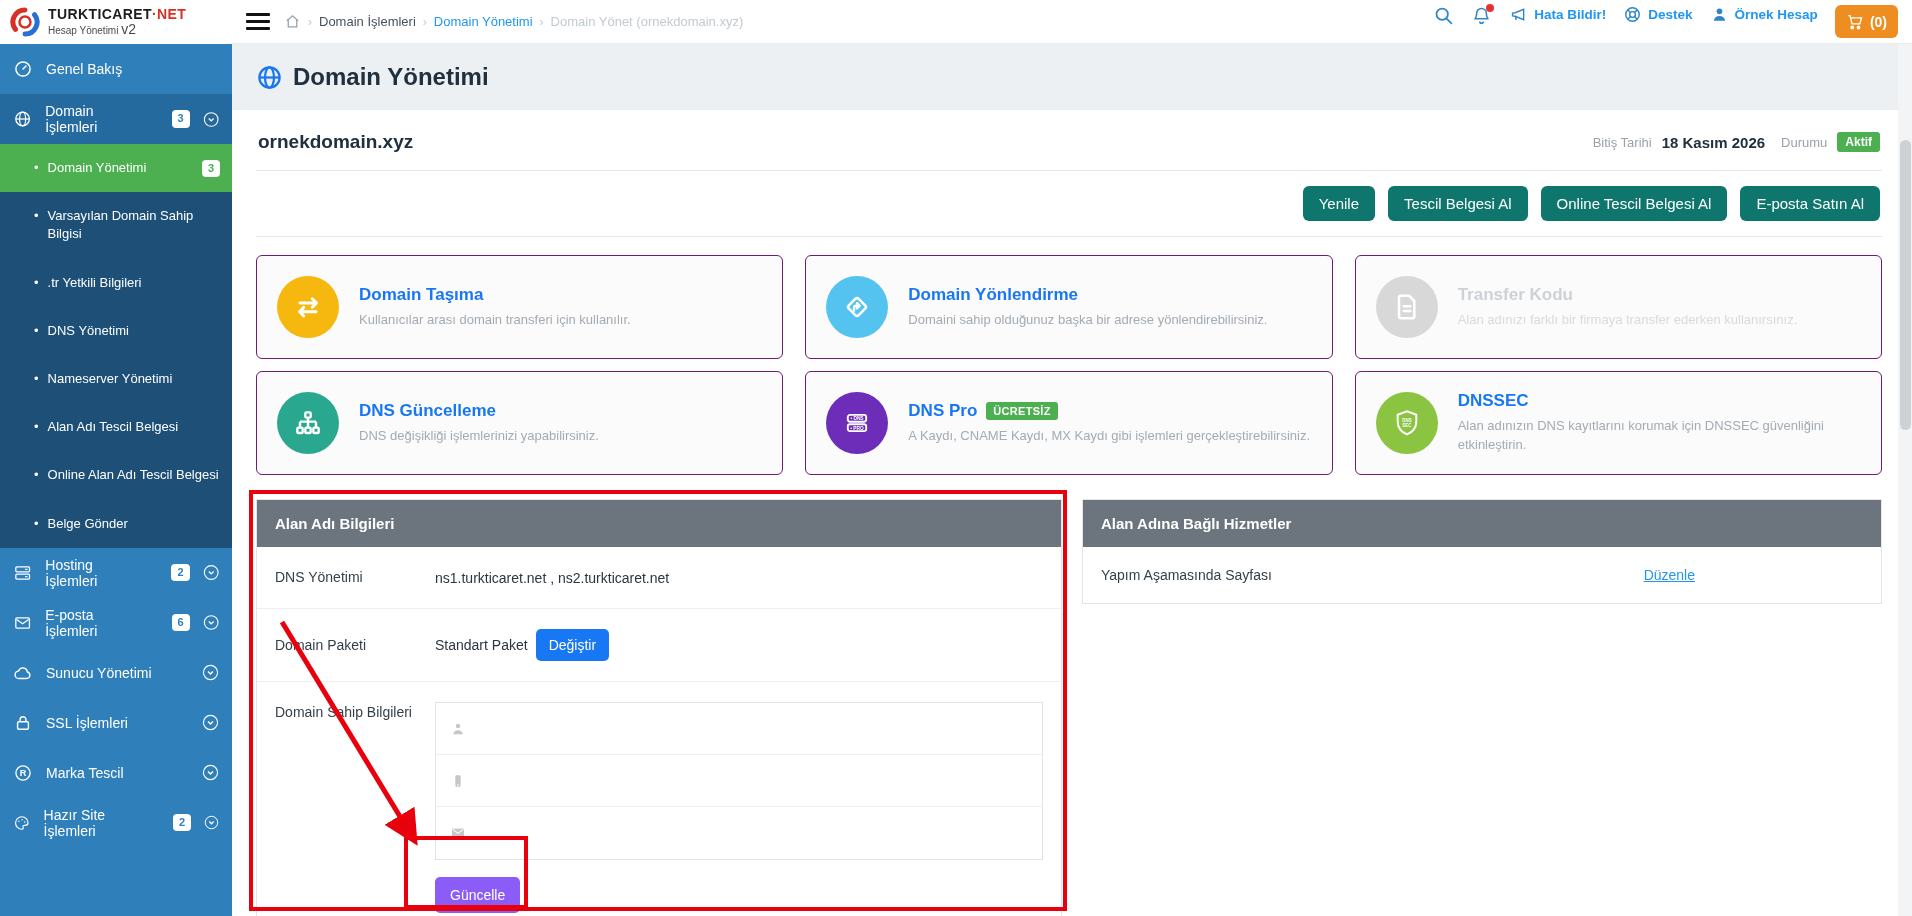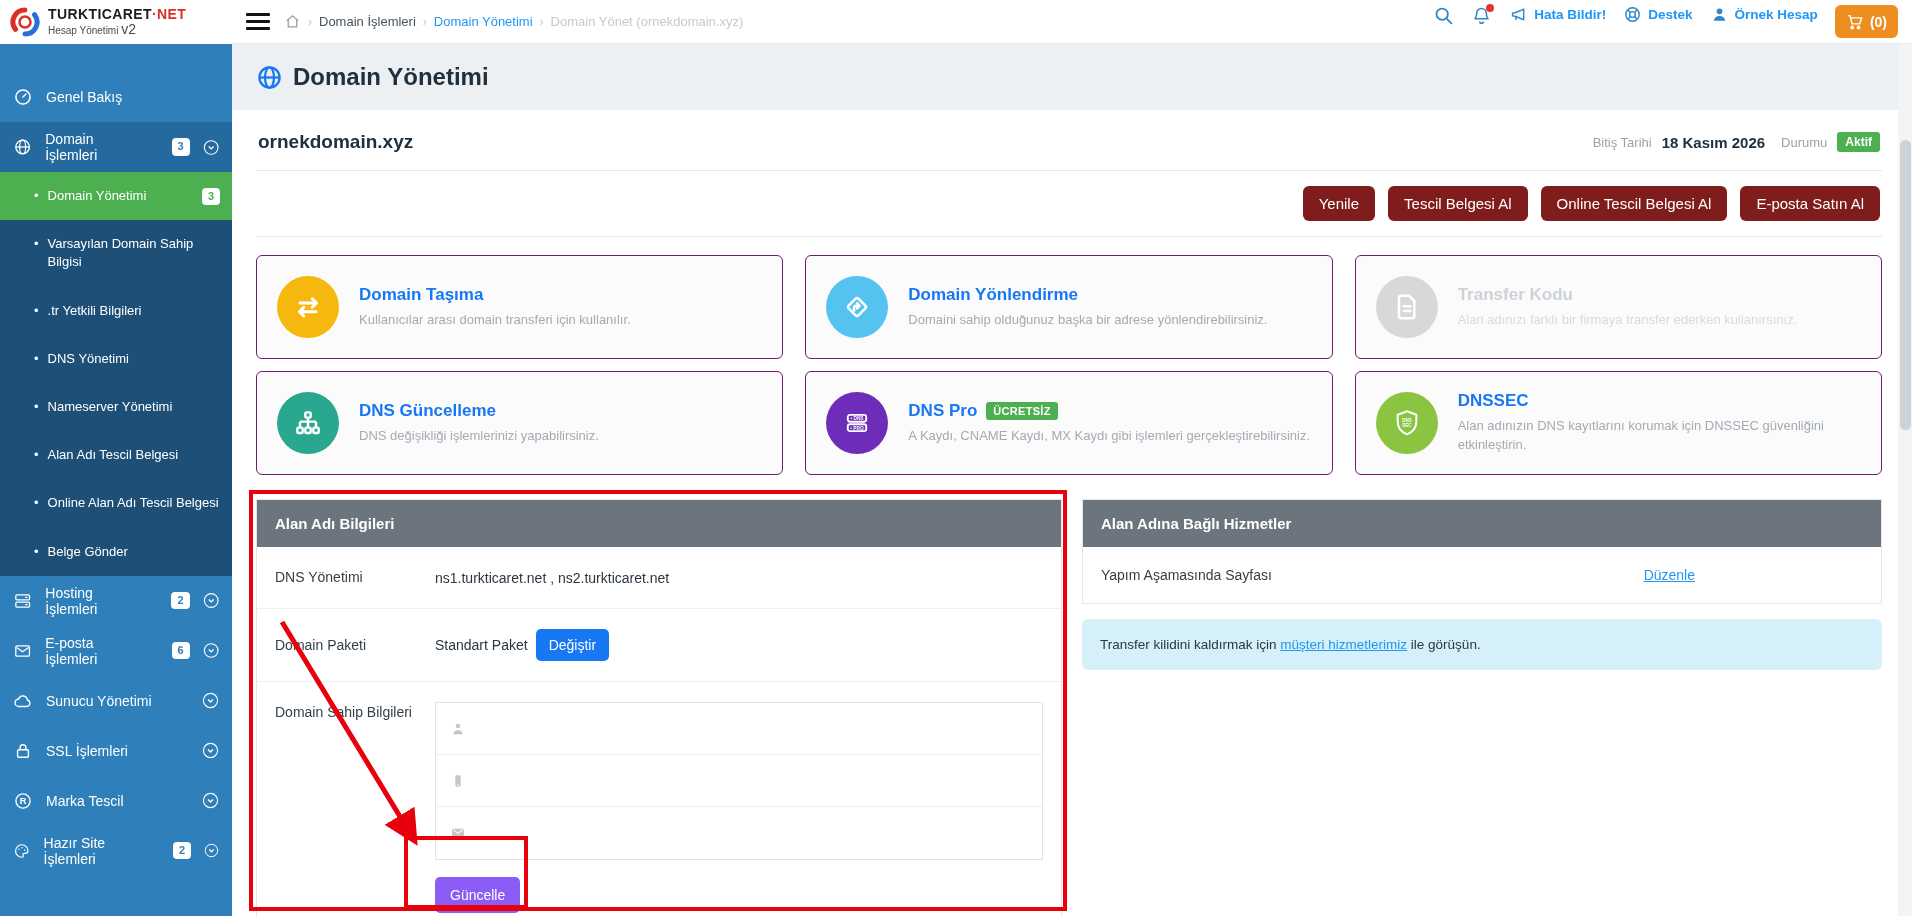--- a/index.html
+++ b/index.html
@@ -8,21 +8,21 @@
   .app { position:relative; display:flex; width:1912px; height:916px; }
 
   
   .sidebar { width:232px; flex:0 0 232px; background:#2e7fba; overflow:hidden; display:flex; flex-direction:column; }
   .logo-area { height:44px; background:#fff; display:flex; align-items:center; gap:8px; padding:0 10px; flex:0 0 44px; }
   .logo-mark { width:30px; height:30px; flex:0 0 30px; }
   .logo-title { font-size:14px; font-weight:bold; color:#1d1d1b; letter-spacing:.4px; line-height:1.1; white-space:nowrap; }
   .logo-title .net { color:#d93025; }
   .logo-sub { font-size:10px; color:#4a4a4a; line-height:1.1; }
   .logo-sub .v { font-size:14px; }
-  .nav { flex:1; display:flex; flex-direction:column;margin-top:28px; }
+  .nav { flex:1; display:flex; flex-direction:column; }
   .nav-item { display:flex; align-items:center; gap:13px; height:50px; padding:0 13px; color:#fff; font-size:14px; cursor:pointer; flex:0 0 50px; }
   .nav-item.expanded { background:#256a9e; }
   .nav-item .grow { flex:1; }
   .badge { background:#fff; color:#2e7fba; font-size:11px; font-weight:bold; border-radius:4px; padding:2px 6px; line-height:1.2; }
   .submenu { background:#1d4f77; }
   .submenu-item { display:flex; gap:9px; padding:15px 8px 15px 34px; color:#fff; font-size:13px; line-height:1.4; cursor:pointer; align-items:flex-start; }
   .submenu-item .bullet { font-size:13px; line-height:1.4; }
   .submenu-item.active { background:#4caf50; align-items:center; }
   .submenu-item.active .badge { color:#4caf50; margin-left:auto; margin-right:4px; }
 
@@ -46,21 +46,21 @@
 
   .content { flex:1; padding:0 30px 0 24px; position:relative; }
 
   .domain-row { display:flex; align-items:center; justify-content:space-between; padding:21px 2px 17px 2px; border-bottom:1px solid #e8e8e8; }
   .domain-name { font-size:19px; font-weight:bold; color:#20303e; }
   .domain-meta { display:flex; align-items:center; gap:10px; font-size:13px; color:#9aa3ab; }
   .meta-strong { color:#20303e; font-weight:bold; font-size:15px; margin-right:6px; }
   .status-badge { background:#4caf50; color:#fff; font-size:12px; font-weight:bold; border-radius:3px; padding:3px 8px; }
 
   .buttons-row { display:flex; justify-content:flex-end; gap:13px; padding:15px 2px; border-bottom:1px solid #e8e8e8; }
-  .btn-primary { background:#7f1d1d; color:#fff; border:none; border-radius:6px; padding:9px 16px; font-size:15px; font-family:inherit; cursor:pointer; }
+  .btn-primary { background:#0f766e; color:#fff; border:none; border-radius:6px; padding:9px 16px; font-size:15px; font-family:inherit; cursor:pointer; }
 
   .cards-grid { margin-top:18px; display:grid; grid-template-columns:repeat(3,1fr); column-gap:22px; row-gap:12px; }
   .feature-card { background:#fbfbfb; border:1px solid #701a75; border-radius:6px; min-height:104px; padding:16px 20px; display:flex; align-items:center; gap:20px; cursor:pointer; }
   .fc-icon { width:62px; height:62px; flex:0 0 62px; border-radius:50%; display:flex; align-items:center; justify-content:center; color:#fff; }
   .fc-title { font-size:17px; font-weight:bold; color:#1877f2; display:flex; align-items:center; gap:9px; margin-bottom:6px; }
   .fc-desc { font-size:13px; color:#a3abb3; line-height:1.45; }
   .feature-card.disabled { cursor:default; }
   .feature-card.disabled .fc-title { color:#ccd2d7; }
   .feature-card.disabled .fc-desc { color:#d7dbdf; }
   .ucretsiz-badge { background:#4caf50; color:#fff; font-size:11px; font-weight:bold; border-radius:3px; padding:3px 7px; letter-spacing:.3px; }
@@ -489,23 +489,20 @@
         </section>
 
         <div class="right-col">
           <section class="panel">
             <div class="panel-header">Alan Adına Bağlı Hizmetler</div>
             <div class="panel-row">
               <span>Yapım Aşamasında Sayfası</span>
               <a class="svc-link">Düzenle</a>
             </div>
           </section>
-          <div class="info-box">
-            <span>Transfer kilidini kaldırmak için </span><a>müşteri hizmetlerimiz</a><span> ile görüşün.</span>
-          </div>
         </div>
       </div>
     </div>
   </div>
 
   <div class="scroll-track"></div>
   <div class="scroll-thumb"></div>
 
   <div class="anno anno-outer"></div>
   <div class="anno anno-inner"></div>

